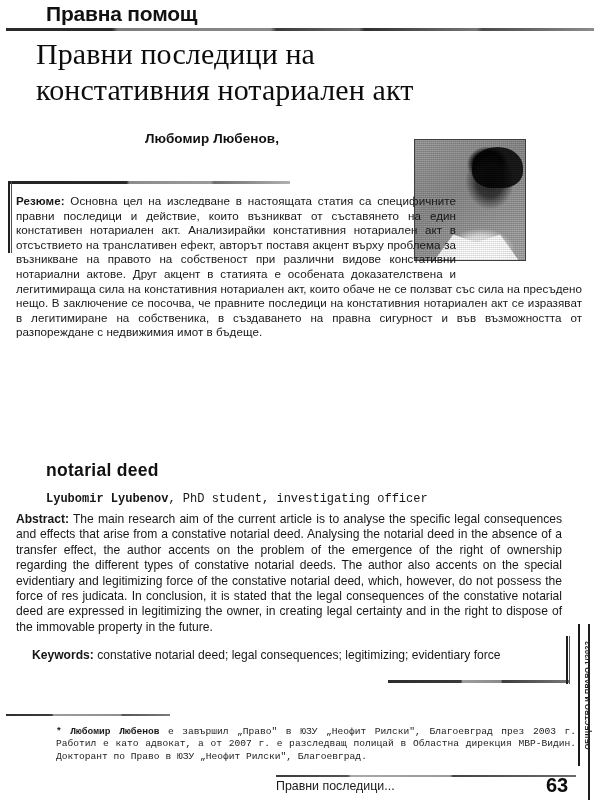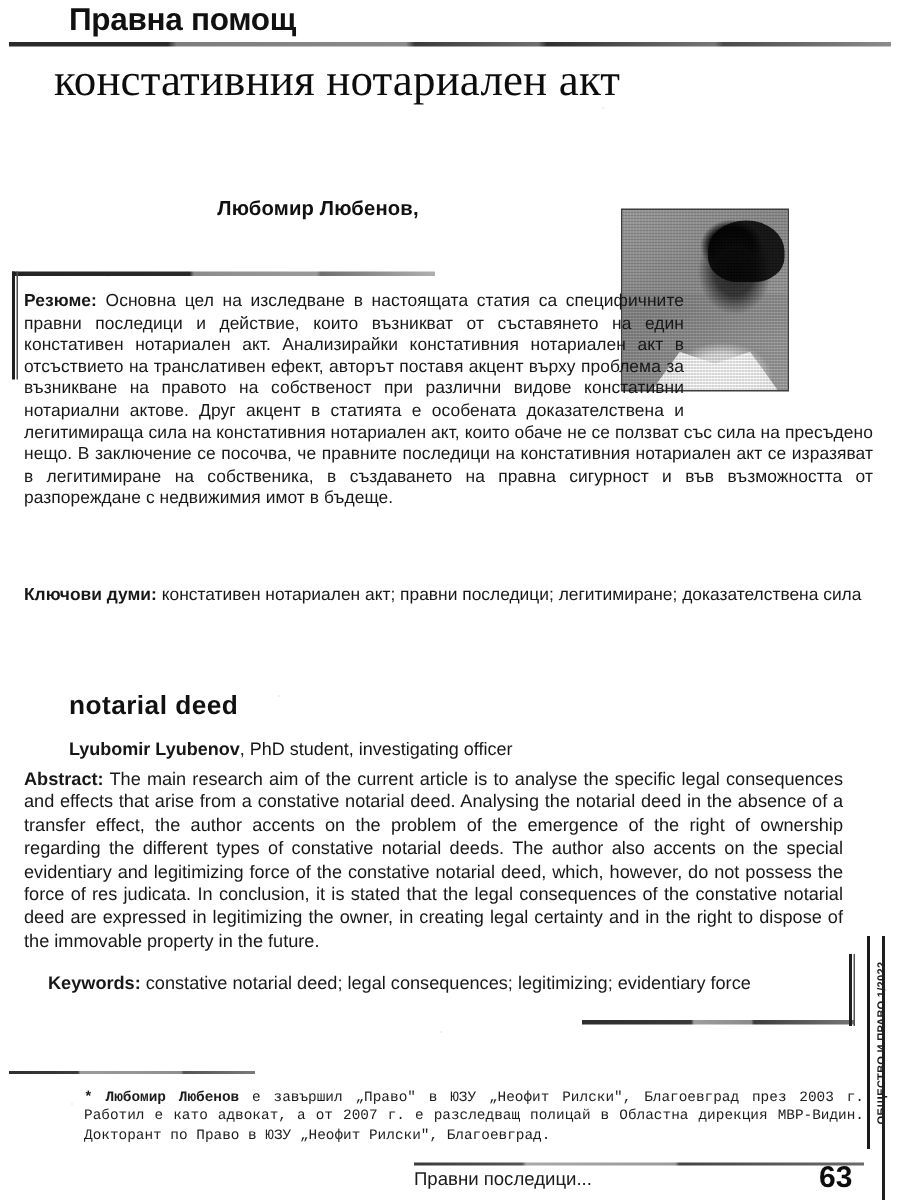--- a/index.html
+++ b/index.html
@@ -185,20 +185,21 @@
     letter-spacing: 0.3px;
     color: #111;
   }
   .en-byline {
     position: absolute;
     left: 46px;
     top: 492px;
     width: 500px;
     font-size: 12px;
     color: #161616;
+    font-family: Liberation Mono, monospace;
   }
   .en-byline b { font-weight: bold; }
 
   .abs-en {
     position: absolute;
     left: 16px;
     top: 512px;
     width: 546px;
     font-size: 12.1px;
     line-height: 15.4px;
@@ -337,20 +338,21 @@
 </style>
 </head>
 <body>
 
 <div class="page">
 
   <div class="running-head">Правна помощ</div>
   <div class="rule-top"></div>
 
   <div class="article-title">
+    <span class="l1">Правни последици на</span>
     <span class="l2">констативния нотариален акт</span>
   </div>
 
   <div class="byline">
     <div class="byline-name">Любомир Любенов,</div>
   </div>
 
   <div class="author-photo">
     <div class="hair"></div>
     <div class="shirt"></div>
@@ -360,23 +362,20 @@
   <div class="abs-bg-rule"></div>
   <div class="abs-bg-left-border"></div>
 
   <div class="abs-bg">
     <div class="photo-float"></div>
     <p>
       <span class="lead">Резюме:</span><span> Основна цел на изследване в настоящата статия са  специфичните правни последици и действие, които възникват от съставянето на един констативен нотариален акт. Анализирайки констативния нотариален акт в отсъствието на транслативен ефект, авторът поставя акцент върху проблема за възникване на правото на собственост при различни видове констативни нотариални актове. Друг акцент в статията е особената доказателствена и легитимираща сила на констативния нотариален акт, които обаче не се ползват със сила на пресъдено нещо. В заключение се посочва, че правните последици на констативния нотариален акт се изразяват в легитимиране на собственика, в създаването на правна сигурност и във възможността от разпореждане с недвижимия имот в бъдеще.</span>
     </p>
   </div>
 
-  <div class="kw-bg">
-    <b>Ключови думи:</b><span> констативен нотариален акт; правни последици; легитимиране; доказателствена сила</span>
-  </div>
 
   <div class="en-title">
     <br>
     <span>notarial deed</span>
   </div>
 
   <div class="en-byline">
     <b>Lyubomir Lyubenov</b><span>, PhD student, investigating officer</span>
   </div>
 

